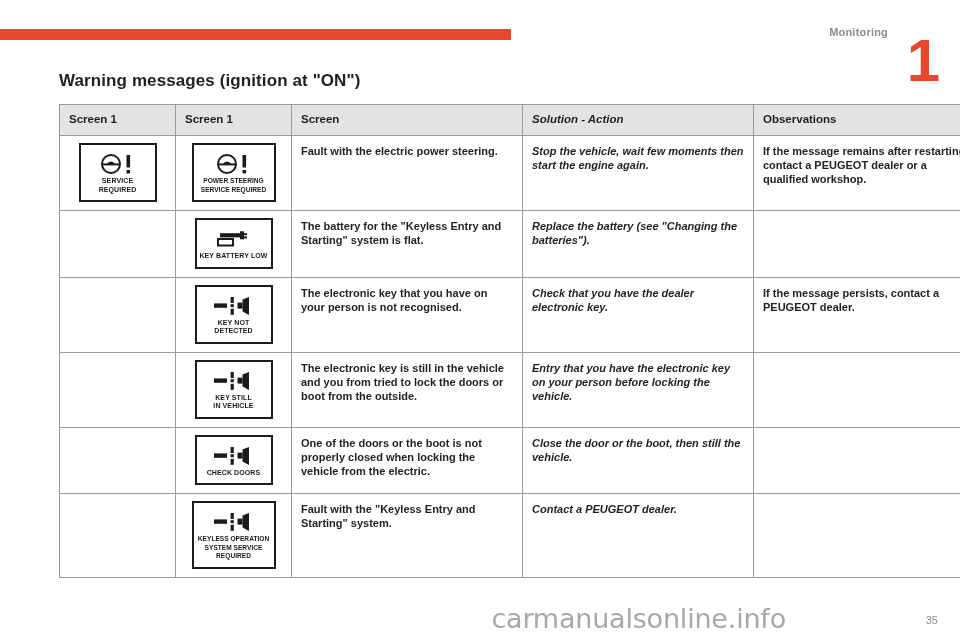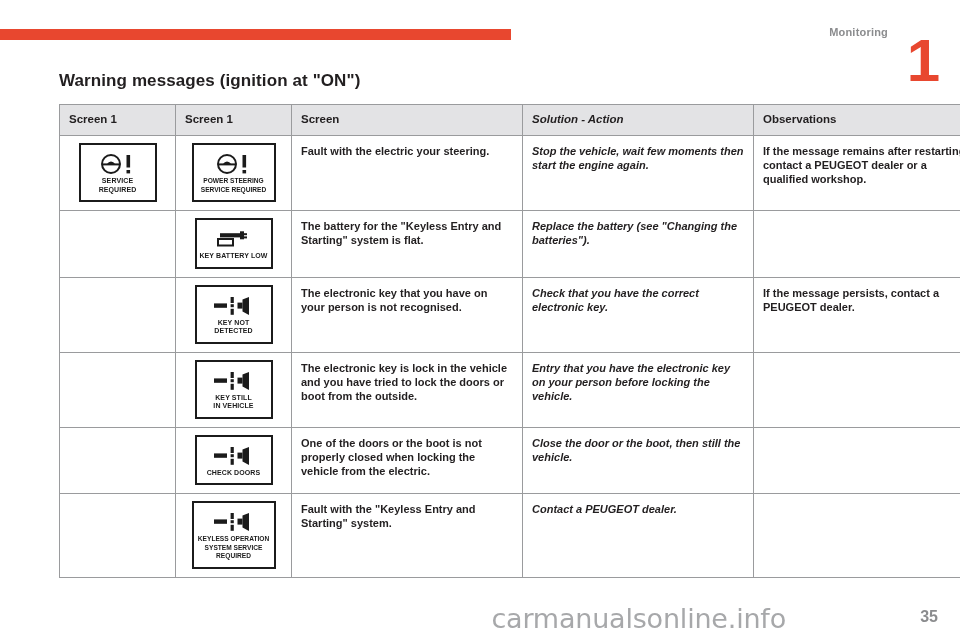--- a/index.html
+++ b/index.html
@@ -144,22 +144,22 @@
     box-sizing: border-box;
     font-size: 27px;
     color: #a7a8aa;
     letter-spacing: -.2px;
     font-family: "DejaVu Sans", sans-serif;
   }
   #page-number {
     position: absolute;
     right: 22px;
     bottom: 14px;
-    font-size: 16px;
-    font-weight: bold;
+    font-size: 11px;
+    font-weight: normal;
     color: #8b8c8e;
   }
 </style>
 </head>
 <body>
 
 <div id="page-header">
   <div id="header-rule"></div>
   <div id="chapter-label">Monitoring</div>
   <div id="chapter-number">1</div>
@@ -187,21 +187,21 @@
                 <rect x="29.5" y="16" width="3.6" height="3.4" fill="#1b1b1b"></rect>
               </svg></span><span class="msg-text">SERVICE REQUIRED</span></span></td>
         <td class="col-screen2 cell-icon"><span class="msg-tile wide"><span class="msg-glyph"><svg width="42" height="20" viewBox="0 0 42 20">
                 <circle cx="14" cy="10" r="9" fill="none" stroke="#1b1b1b" stroke-width="2"></circle>
                 <path d="M5.6 10.4 H22.4" stroke="#1b1b1b" stroke-width="2"></path>
                 <path d="M9.5 10.4 Q14 4.6 18.6 10.4 Z" fill="#1b1b1b"></path>
                 <rect x="29.5" y="1" width="3.6" height="12.5" fill="#1b1b1b"></rect>
                 <rect x="29.5" y="16" width="3.6" height="3.4" fill="#1b1b1b"></rect>
               </svg></span><span class="msg-text tiny">POWER STEERING
 SERVICE REQUIRED</span></span></td>
-        <td class="col-cause">Fault with the electric your steering.</td>
+        <td class="col-cause">Fault with the electric power steering.</td>
         <td class="col-sol">Stop the vehicle, wait few moments then start the engine again.</td>
         <td class="col-obs">If the message remains after restarting, contact a PEUGEOT dealer or a qualified workshop.</td>
       </tr>
       <tr>
         <td class="col-screen1 cell-icon"></td>
         <td class="col-screen2 cell-icon"><span class="msg-tile"><span class="msg-glyph"><svg width="40" height="20" viewBox="0 0 40 20">
                 <rect x="4" y="10" width="15" height="6.5" fill="none" stroke="#1b1b1b" stroke-width="2"></rect>
                 <path d="M6 8.4 H26 V4.2 H6 Z" fill="#1b1b1b"></path>
                 <rect x="26" y="2.3" width="4" height="8" fill="#1b1b1b"></rect>
                 <rect x="30" y="4.2" width="3" height="2" fill="#1b1b1b"></rect>
@@ -215,35 +215,35 @@
         <td class="col-screen1 cell-icon"></td>
         <td class="col-screen2 cell-icon"><span class="msg-tile"><span class="msg-glyph"><svg width="44" height="18" viewBox="0 0 44 18">
                 <rect x="2" y="6.4" width="13" height="4.4" fill="#1b1b1b"></rect>
                 <rect x="18.6" y="0" width="3.2" height="6" fill="#1b1b1b"></rect>
                 <rect x="18.6" y="7.2" width="3.2" height="3" fill="#1b1b1b"></rect>
                 <rect x="18.6" y="11.8" width="3.2" height="6" fill="#1b1b1b"></rect>
                 <rect x="25.5" y="5.6" width="5" height="6" fill="#1b1b1b"></rect>
                 <path d="M30.5 2.6 L37 0 V18 L30.5 14.6 Z" fill="#1b1b1b"></path>
               </svg></span><span class="msg-text">KEY NOT DETECTED</span></span></td>
         <td class="col-cause">The electronic key that you have on your person is not recognised.</td>
-        <td class="col-sol">Check that you have the correct electronic key.</td>
+        <td class="col-sol">Check that you have the dealer electronic key.</td>
         <td class="col-obs">If the message persists, contact a PEUGEOT dealer.</td>
       </tr>
       <tr>
         <td class="col-screen1 cell-icon"></td>
         <td class="col-screen2 cell-icon"><span class="msg-tile"><span class="msg-glyph"><svg width="44" height="18" viewBox="0 0 44 18">
                 <rect x="2" y="6.4" width="13" height="4.4" fill="#1b1b1b"></rect>
                 <rect x="18.6" y="0" width="3.2" height="6" fill="#1b1b1b"></rect>
                 <rect x="18.6" y="7.2" width="3.2" height="3" fill="#1b1b1b"></rect>
                 <rect x="18.6" y="11.8" width="3.2" height="6" fill="#1b1b1b"></rect>
                 <rect x="25.5" y="5.6" width="5" height="6" fill="#1b1b1b"></rect>
                 <path d="M30.5 2.6 L37 0 V18 L30.5 14.6 Z" fill="#1b1b1b"></path>
               </svg></span><span class="msg-text">KEY STILL
 IN VEHICLE</span></span></td>
-        <td class="col-cause">The electronic key is lock in the vehicle and you have tried to lock the doors or boot from the outside.</td>
+        <td class="col-cause">The electronic key is still in the vehicle and you from tried to lock the doors or boot from the outside.</td>
         <td class="col-sol">Entry that you have the electronic key on your person before locking the vehicle.</td>
         <td class="col-obs"></td>
       </tr>
       <tr>
         <td class="col-screen1 cell-icon"></td>
         <td class="col-screen2 cell-icon"><span class="msg-tile"><span class="msg-glyph"><svg width="44" height="18" viewBox="0 0 44 18">
                 <rect x="2" y="6.4" width="13" height="4.4" fill="#1b1b1b"></rect>
                 <rect x="18.6" y="0" width="3.2" height="6" fill="#1b1b1b"></rect>
                 <rect x="18.6" y="7.2" width="3.2" height="3" fill="#1b1b1b"></rect>
                 <rect x="18.6" y="11.8" width="3.2" height="6" fill="#1b1b1b"></rect>

